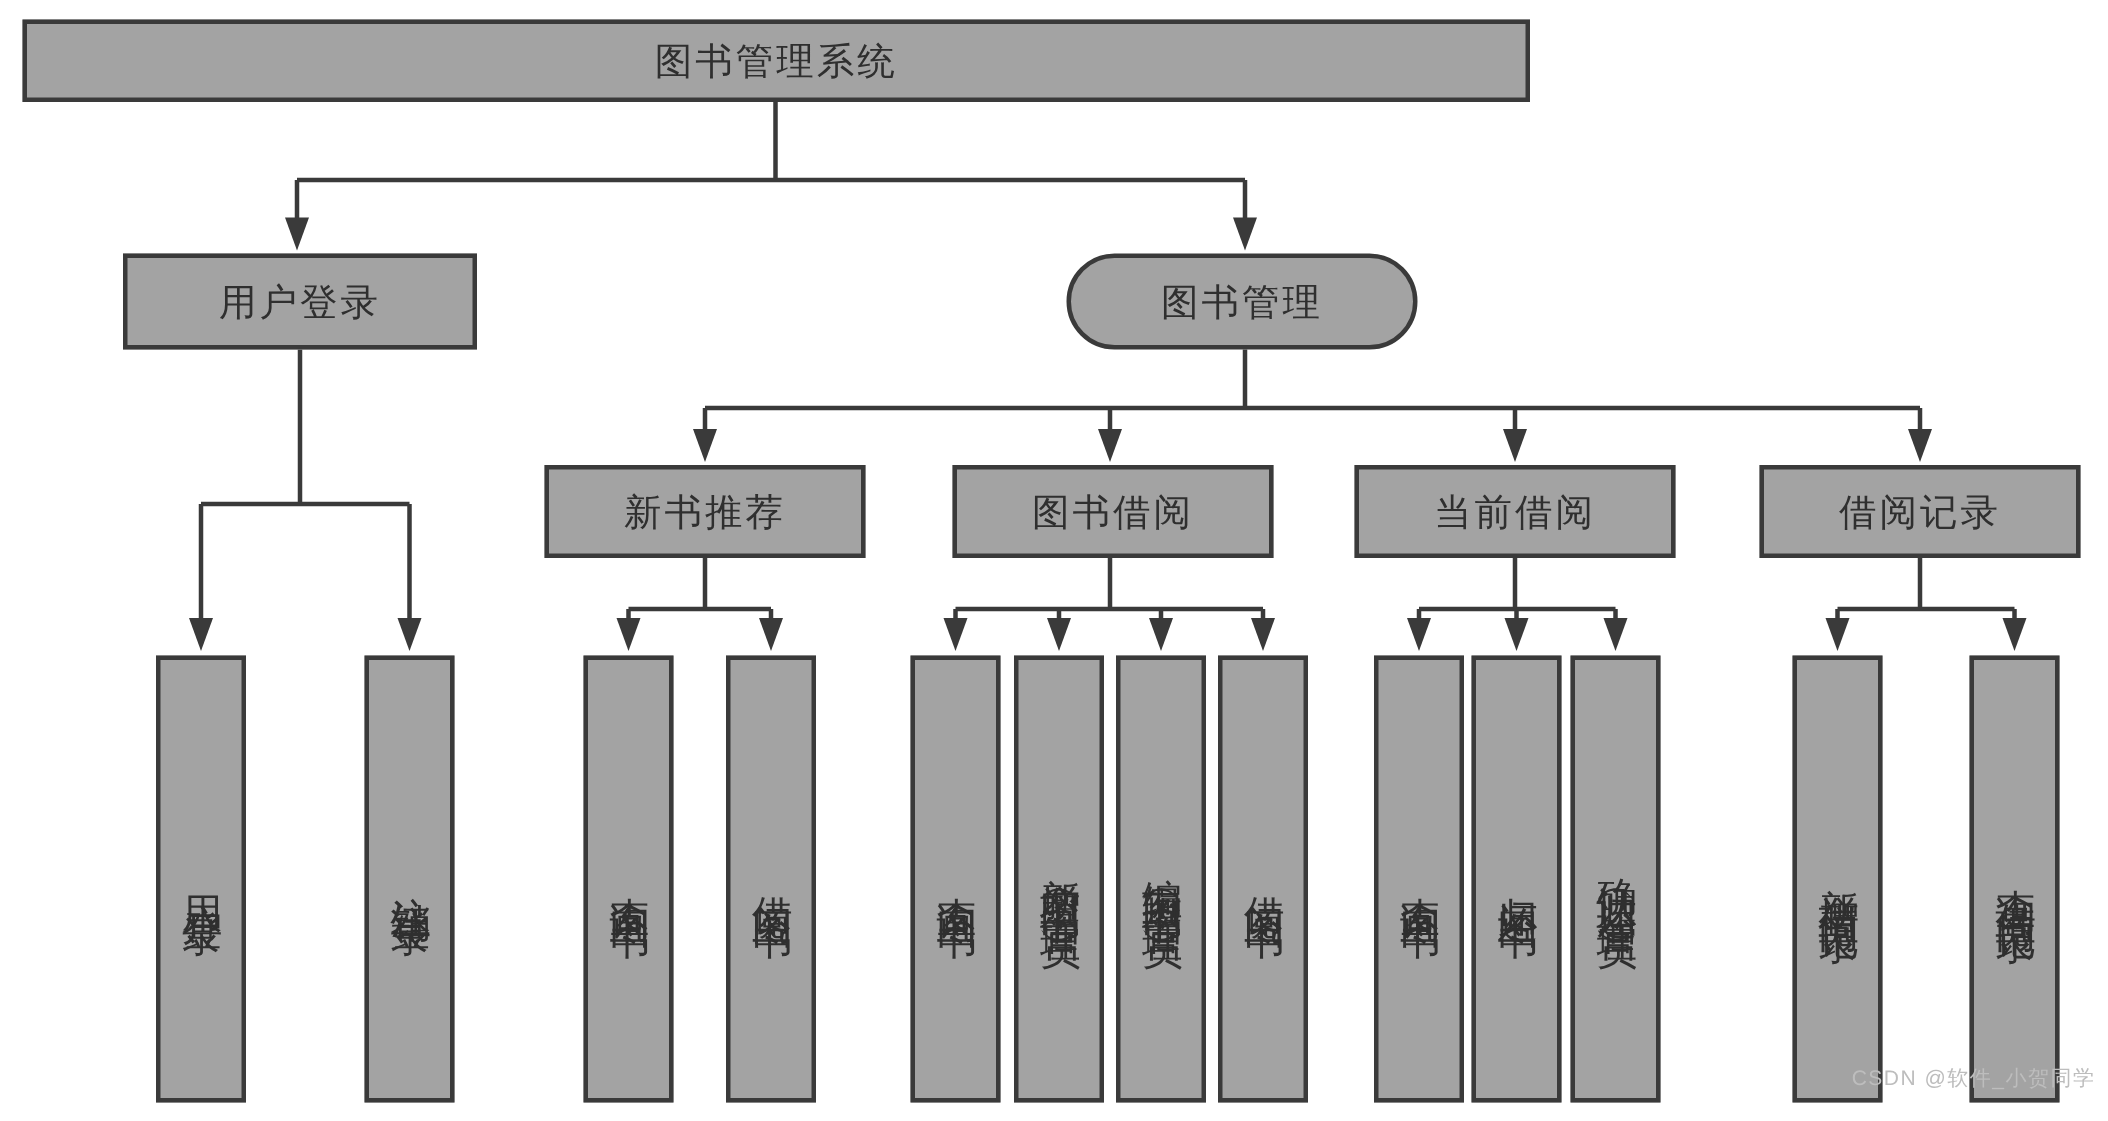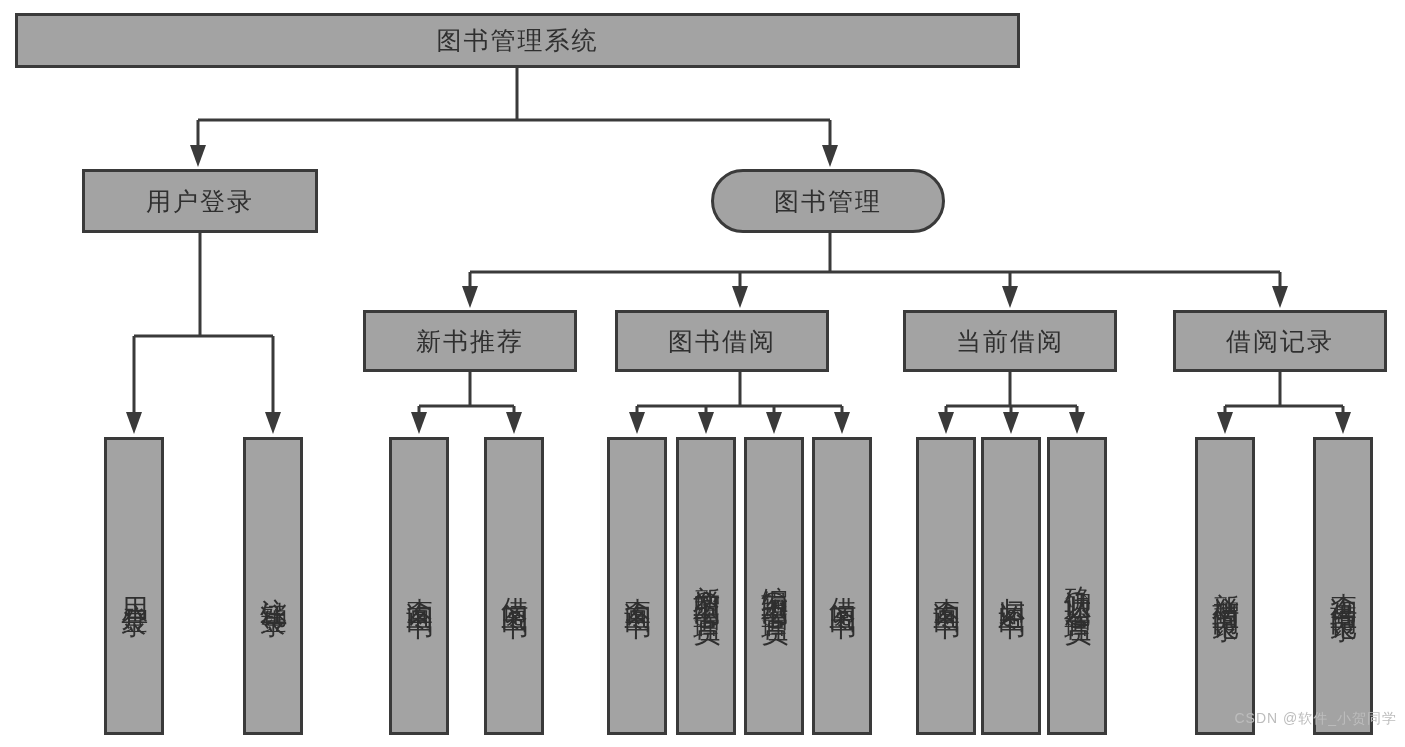--- a/index.html
+++ b/index.html
@@ -103,21 +103,21 @@
   <div class="node h" style="left:82px; top:169px; width:236px; height:64px;">
     <span>用户登录</span>
   </div>
   <div class="node h" style="left:711px; top:169px; width:234px; height:64px;border-radius:32px;">
     <span>图书管理</span>
   </div>
 
   <div class="node h" style="left:363px; top:310px; width:214px; height:62px;">
     <span>新书推荐</span>
   </div>
-  <div class="node h" style="left:615px; top:310px; width:214px; height:62px;">
+  <div class="node h" style="left:635px; top:310px; width:214px; height:62px;">
     <span>图书借阅</span>
   </div>
   <div class="node h" style="left:903px; top:310px; width:214px; height:62px;">
     <span>当前借阅</span>
   </div>
   <div class="node h" style="left:1173px; top:310px; width:214px; height:62px;">
     <span>借阅记录</span>
   </div>
 
   <div class="node v" style="left:104px; top:437px; width:60px; height:298px;">

